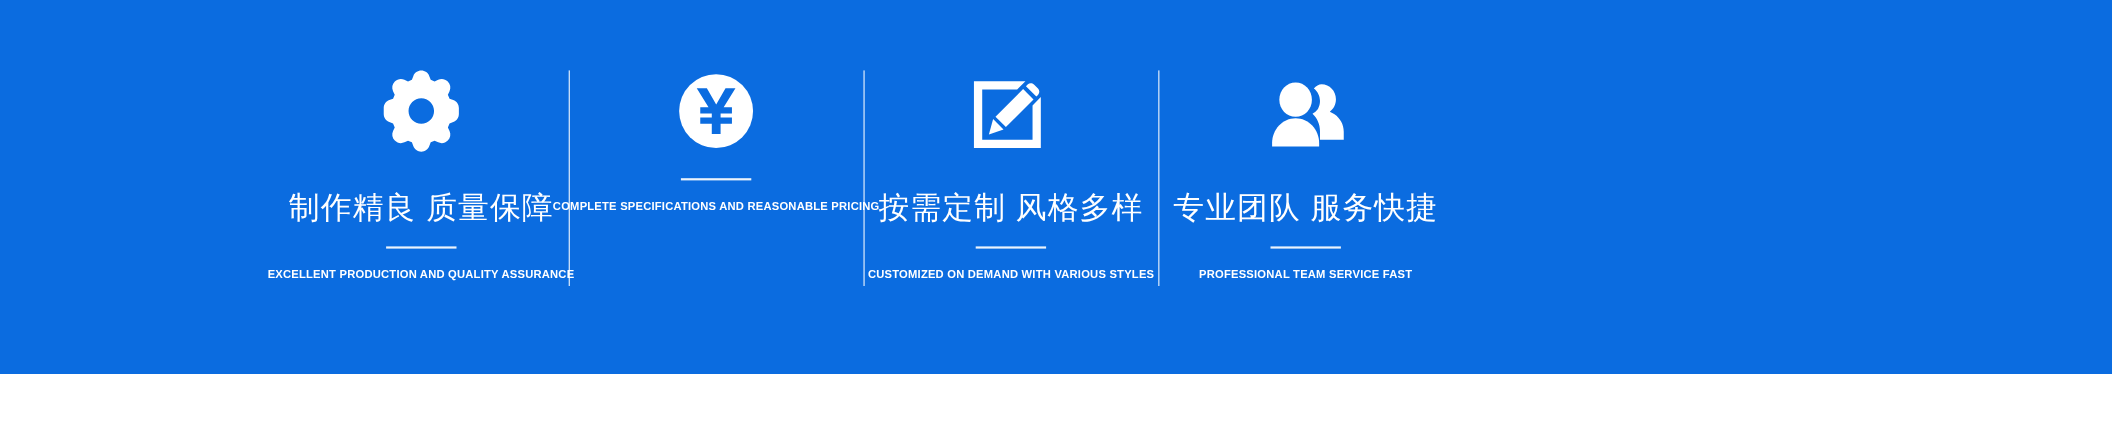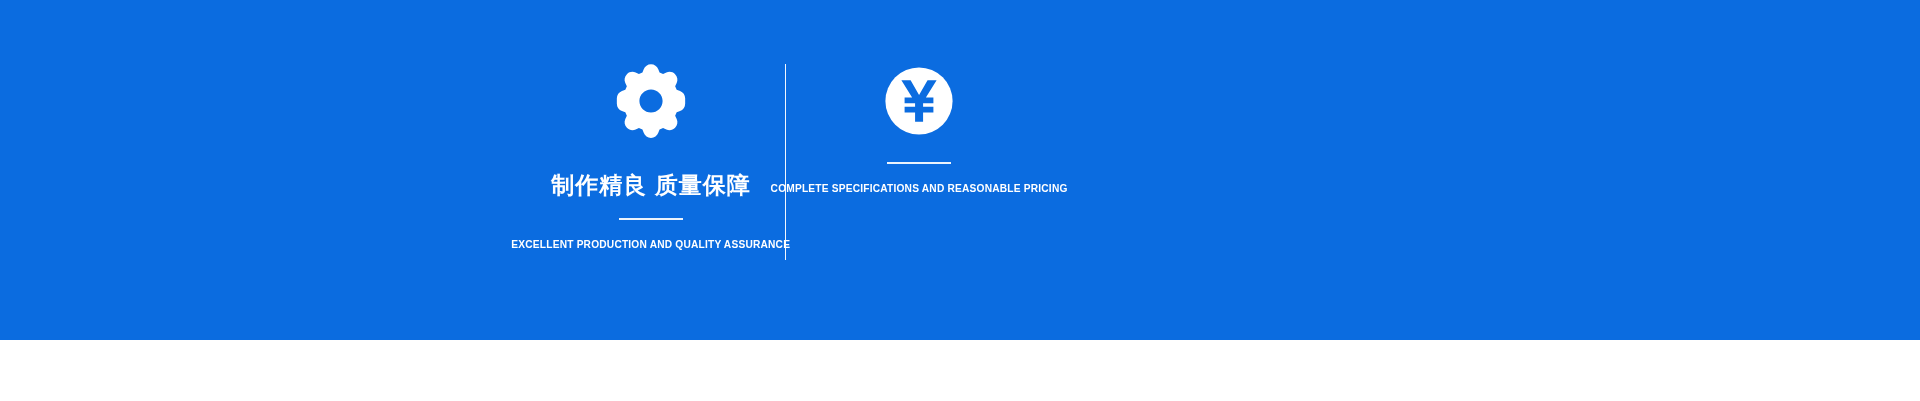--- a/index.html
+++ b/index.html
@@ -69,22 +69,22 @@
     height: 86px;
     display: flex;
     align-items: center;
     justify-content: center;
   }
 
   .icon-wrap svg { display: block; }
 
   .feature-title {
     margin-top: 28px;
-    font-size: 23px;
-    font-weight: bold;
+    font-size: 28px;
+    font-weight: normal;
     color: #ffffff;
     letter-spacing: 1px;
     line-height: 1.2;
     white-space: nowrap;
     text-align: center;
   }
 
   .rule {
     margin-top: 18px;
     width: 64px;
@@ -128,16 +128,41 @@
       <div class="icon-wrap">
         <svg width="80" height="80" viewBox="0 0 100 100" aria-hidden="true">
           <circle cx="50" cy="50" r="42" fill="#ffffff"></circle>
           <path fill="#0b6ce0" d="M28 24h11.5l10.6 18.6L60.7 24H72L58.6 45.5H68v7.2H55.1v4.6H68v7.2H55.1V76h-10V64.5H32v-7.2h13.1v-4.6H32v-7.2h9.4z"></path>
         </svg>
       </div>
       <div class="rule"></div>
       <div class="feature-sub">COMPLETE SPECIFICATIONS AND REASONABLE PRICING</div>
     </div>
 
+    <div class="feature-col">
+      <div class="icon-wrap">
+        <svg width="80" height="80" viewBox="0 0 100 100" aria-hidden="true">
+          <path fill="#ffffff" d="M8 16h58.5l-9.4 9.4H17.4v57.2h57.2V43.5l9.4-9.4V92H8z"></path>
+          <path fill="#ffffff" d="M32.5 56.3 63.9 24.9l11.8 11.8-31.4 31.4z"></path>
+          <path fill="#ffffff" d="M69 19.8c2-2 5.2-2 7.2 0l4.6 4.6c2 2 2 5.2 0 7.2l-1.9 1.9-11.8-11.8z"></path>
+          <path fill="#ffffff" d="m29.8 59 11.8 11.8L25 76.5z"></path>
+        </svg>
+      </div>
+      <div class="feature-title">按需定制 风格多样</div>
+      <div class="rule"></div>
+      <div class="feature-sub">CUSTOMIZED ON DEMAND WITH VARIOUS STYLES</div>
+    </div>
 
+    <div class="feature-col">
+      <div class="icon-wrap">
+        <svg width="84" height="80" viewBox="0 0 110 100" aria-hidden="true">
+          <path fill="#ffffff" d="M74 18c9.4 0 17 8 17 17.9 0 6.2-2.9 11.6-7.3 14.8 2 .8 3.9 1.8 5.6 3 6.8 4.7 11 12.3 11 20.8V84H72V73.8c0-8.1-3.4-15.4-8.9-20.6 2.3-1.2 4.3-2.9 5.9-5 0 0 .3-.4.7-1.1 1.5-2.6 2.3-5.7 2.3-9 0-6.2-2.9-11.7-7.3-15 2.6-3.2 5.9-5.1 9.3-5.1z"></path>
+          <path fill="#ffffff" d="M43 16c10.7 0 19.4 9.1 19.4 20.4S53.7 56.8 43 56.8 23.6 47.7 23.6 36.4 32.3 16 43 16z"></path>
+          <path fill="#ffffff" d="M43 58.5c15.4 0 28 13.2 28 29.5V92H15v-4c0-16.3 12.6-29.5 28-29.5z"></path>
+        </svg>
+      </div>
+      <div class="feature-title">专业团队 服务快捷</div>
+      <div class="rule"></div>
+      <div class="feature-sub">PROFESSIONAL TEAM SERVICE FAST</div>
+    </div>
 
   </div>
 </div>
 
 </body></html>

